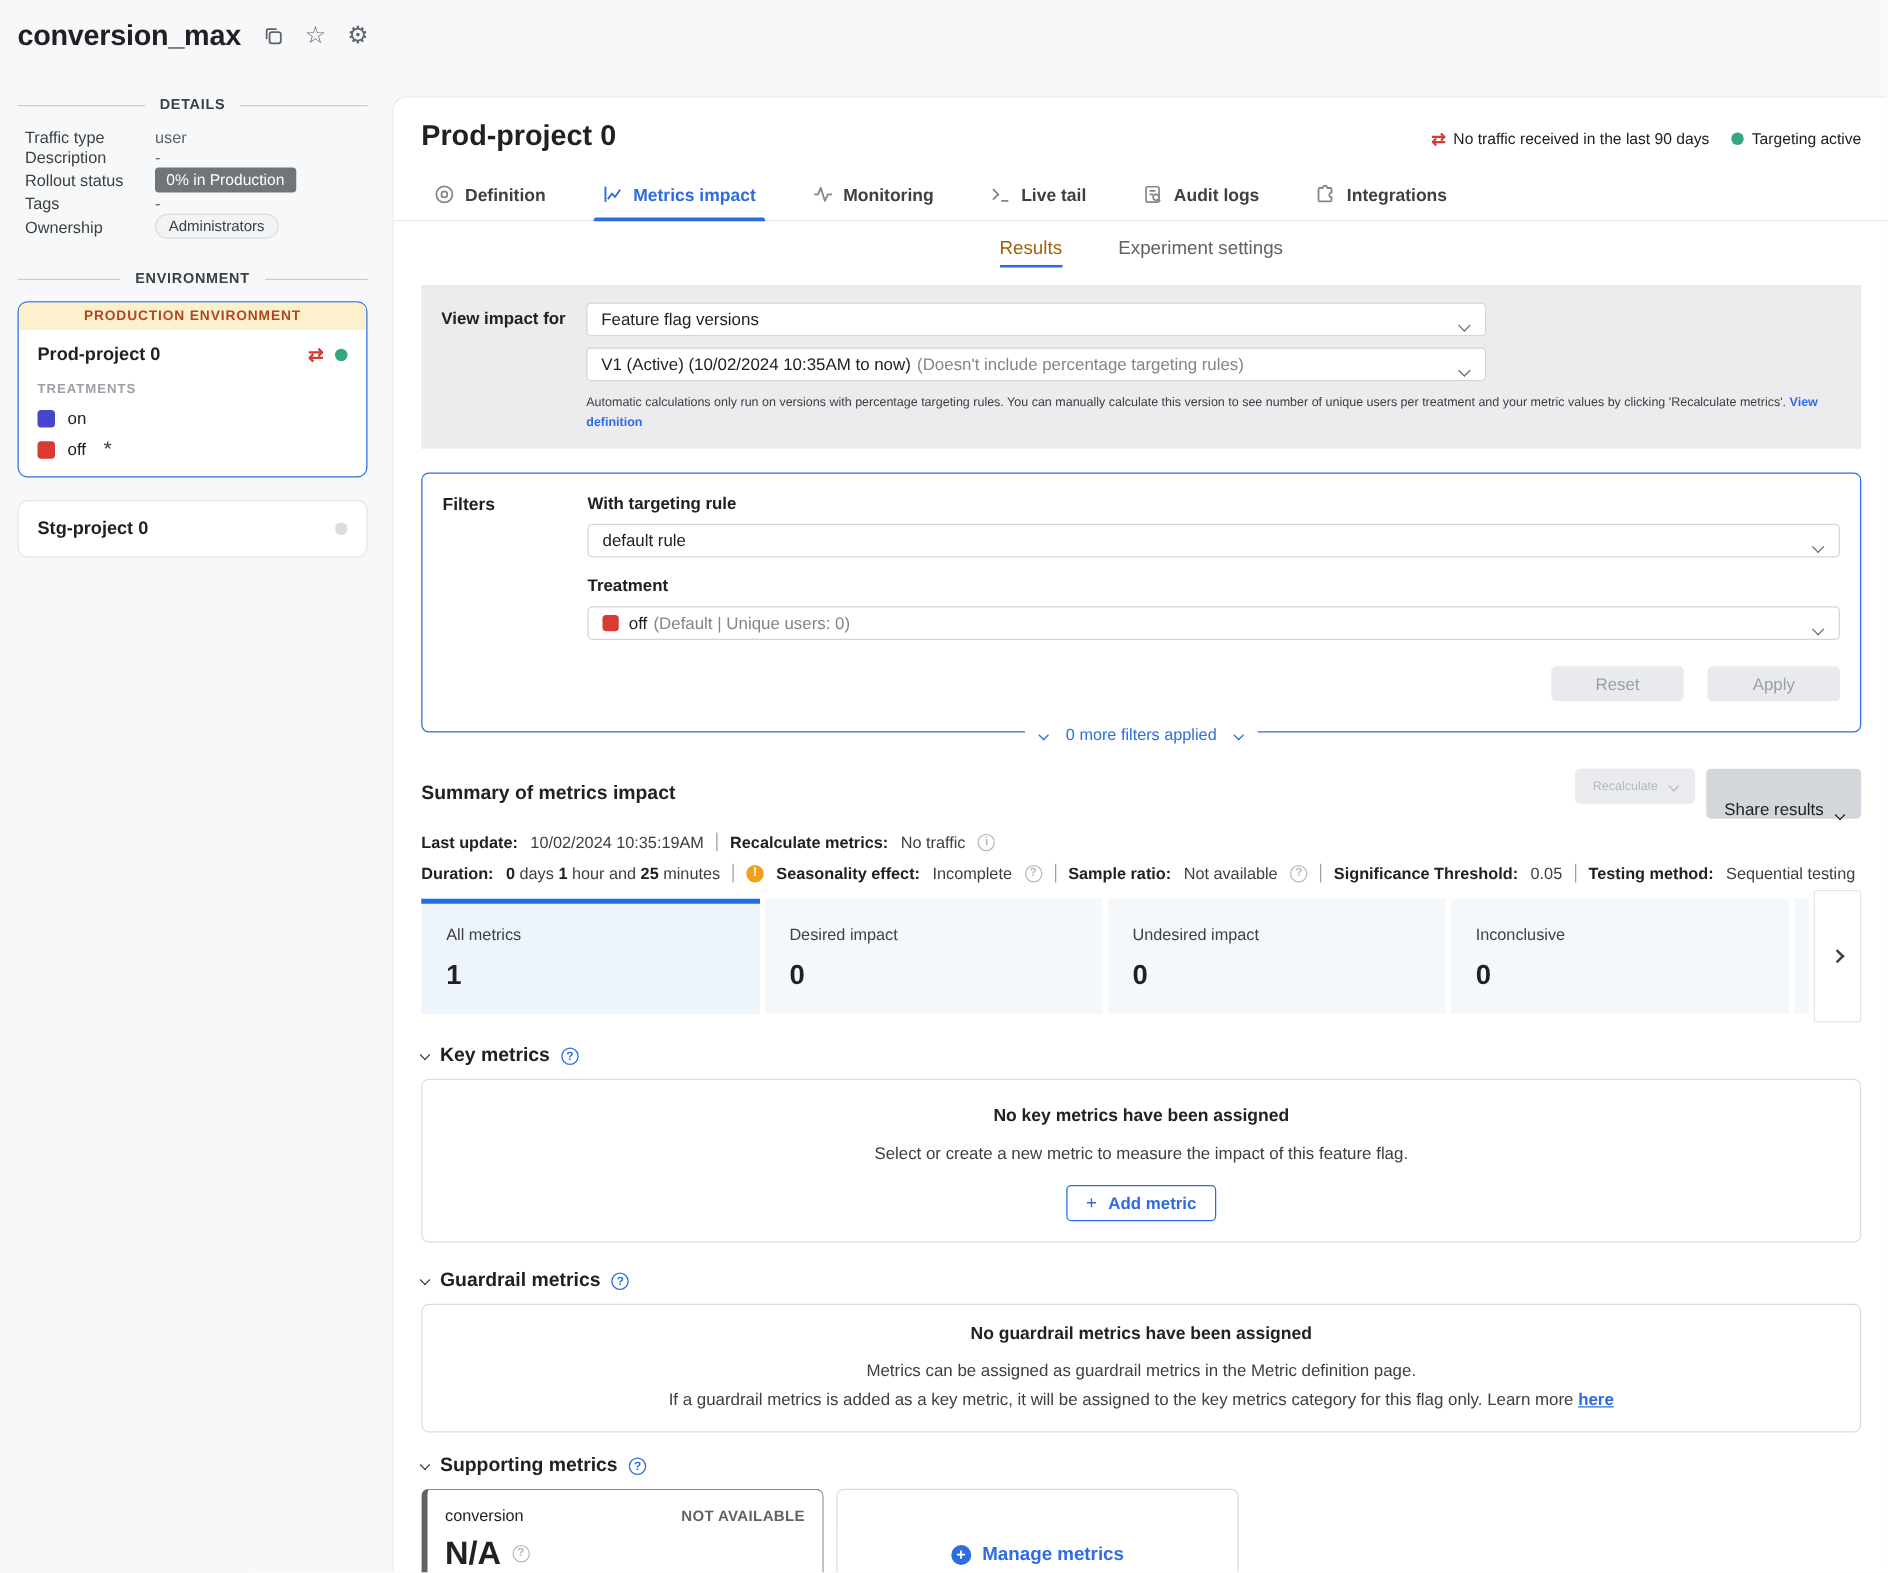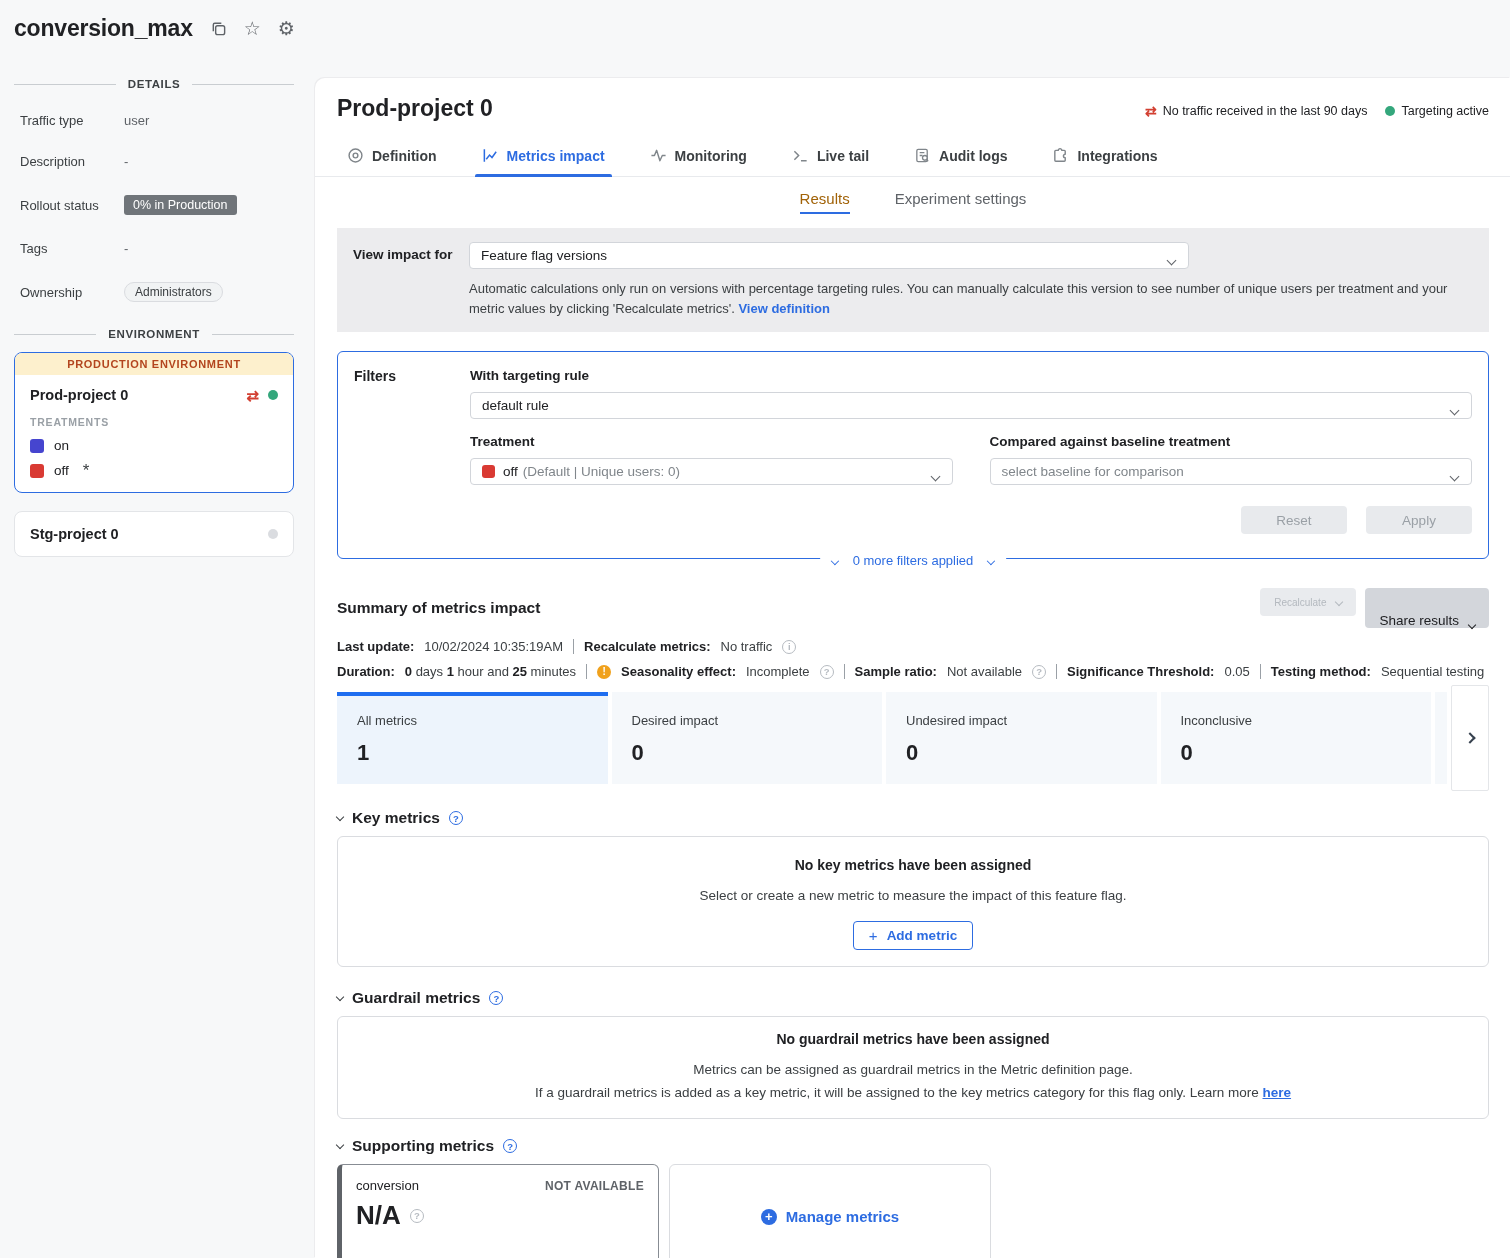--- a/index.html
+++ b/index.html
@@ -10,21 +10,21 @@
   .topbar{display:flex;align-items:center;gap:17px;padding:15px 0 0 14px;}
   .flag-title{font-size:23px;font-weight:bold;letter-spacing:-.2px;}
   .icon-btn{color:#5f6368;display:flex;align-items:center;cursor:pointer;}
   .glyph19{font-size:19px;line-height:19px;}
 
   
   .sidebar{position:absolute;left:0;top:66px;width:315px;padding:0 21px 0 14px;}
   .divider-heading{display:flex;align-items:center;margin-top:12px;}
   .divider-heading .line{flex:1;height:1px;background:#c9cdd1;}
   .divider-heading .txt{margin:0 12px;font-size:11.5px;font-weight:bold;color:#3c4043;letter-spacing:.6px;}
-  .details-grid{display:grid;grid-template-columns:104px 1fr;row-gap:26px;align-items:center;margin:23px 0 0 6px;}
+  .details-grid{display:grid;grid-template-columns:104px 1fr;row-gap:1px;align-items:center;margin:12px 0 0 6px;}
   .d-label{color:#3c4043;font-size:13px;}
   .d-value{color:#5f6368;font-size:13px;}
   .badge-dark{display:inline-block;background:#70757a;color:#fff;font-size:12.5px;padding:3px 9px;border-radius:3px;}
   .pill{display:inline-block;background:#f1f3f4;border:1px solid #dadce0;color:#3c4043;font-size:12px;padding:2px 10px;border-radius:11px;}
   .env-card{border:1.5px solid #2d6ce1;border-radius:8px;background:#fff;overflow:hidden;margin-top:12px;}
   .env-banner{background:#fdf0cd;color:#b3451e;font-size:11px;font-weight:bold;letter-spacing:.7px;text-align:center;padding:5px 0;}
   .env-body{padding:12px 15px 14px;}
   .env-name-row{display:flex;align-items:center;justify-content:space-between;}
   .env-name{font-size:14.5px;font-weight:bold;}
   .env-icons{display:flex;align-items:center;gap:9px;}
@@ -59,21 +59,21 @@
   .subtab.active{color:#a16207;border-bottom:2px solid #2d6ce1;}
 
   .impact-box{background:#ececee;margin-top:14px;padding:14px 16px 13px;display:flex;}
   .impact-label{width:116px;font-size:13.5px;font-weight:bold;padding-top:5px;}
   .impact-fields{flex:1;}
   .select{position:relative;background:#fff;border:1px solid #d2d5da;border-radius:4px;height:27px;display:flex;align-items:center;padding:0 32px 0 11px;font-size:13.5px;color:#202124;cursor:pointer;white-space:nowrap;overflow:hidden;}
   .select + .select{margin-top:9px;}
   .select .selchev{position:absolute;right:13px;top:9px;color:#5f6368;}
   .muted{color:#80868b;}
   .chev{display:inline-block;width:7px;height:7px;border-right:1.6px solid currentColor;border-bottom:1.6px solid currentColor;transform:rotate(45deg);}
-  .impact-note{font-size:13px;color:#3c4043;margin-top:10px;line-height:1.55;max-width:1010px;}
+  .impact-note{font-size:10px;color:#3c4043;margin-top:10px;line-height:1.55;max-width:1010px;}
   .link{color:#2d6ce1;font-weight:bold;cursor:pointer;}
 
   .filters-box{position:relative;border:1.5px solid #2d6ce1;border-radius:6px;margin-top:19px;padding:16px 16px 24px;display:flex;background:#fff;}
   .filters-title{width:116px;font-size:14px;font-weight:bold;}
   .filters-fields{flex:1;}
   .f-label{font-size:13.5px;font-weight:bold;margin-bottom:9px;}
   .f-row2{display:flex;gap:37px;margin-top:15px;}
   .f-col{flex:1;}
   .filters-actions{display:flex;justify-content:flex-end;gap:19px;margin-top:21px;}
   .btn-gray{background:#e8eaed;color:#9aa0a6;font-size:13.5px;border-radius:4px;width:106px;height:28px;display:flex;align-items:center;justify-content:center;cursor:default;}
@@ -275,20 +275,25 @@
     <span class="subtab">Experiment settings</span>
   </div>
 
   <div class="impact-box">
     <div class="impact-label">View impact for</div>
     <div class="impact-fields">
       <div class="select" style="width:720px;">
         <span>Feature flag versions</span>
         <span class="selchev"><span class="chev"></span></span>
       </div>
+      <div class="select" style="width:720px;">
+        <span>V1 (Active) (10/02/2024 10:35AM to now)</span>
+        <span class="muted" style="margin-left:5px;">(Doesn't include percentage targeting rules)</span>
+        <span class="selchev"><span class="chev"></span></span>
+      </div>
       <div class="impact-note">
         <span>Automatic calculations only run on versions with percentage targeting rules. You can manually calculate this version to see number of unique users per treatment and your metric values by clicking 'Recalculate metrics'.</span>
         <span class="link">View definition</span>
       </div>
     </div>
   </div>
 
   <div class="filters-box">
     <div class="filters-title">Filters</div>
     <div class="filters-fields">
@@ -297,27 +302,20 @@
         <span>default rule</span>
         <span class="selchev"><span class="chev"></span></span>
       </div>
       <div class="f-row2">
         <div class="f-col">
           <div class="f-label">Treatment</div>
           <div class="select">
             <span class="sq off" style="width:13px;height:13px;margin-right:8px;"></span>
             <span>off</span>
             <span class="muted" style="margin-left:5px;">(Default | Unique users: 0)</span>
-            <span class="selchev"><span class="chev"></span></span>
-          </div>
-        </div>
-        <div class="f-col">
-          <div class="f-label">Compared against baseline treatment</div>
-          <div class="select">
-            <span class="muted">select baseline for comparison</span>
             <span class="selchev"><span class="chev"></span></span>
           </div>
         </div>
       </div>
       <div class="filters-actions">
         <div class="btn-gray">Reset</div>
         <div class="btn-gray">Apply</div>
       </div>
     </div>
     <div class="more-filters">

